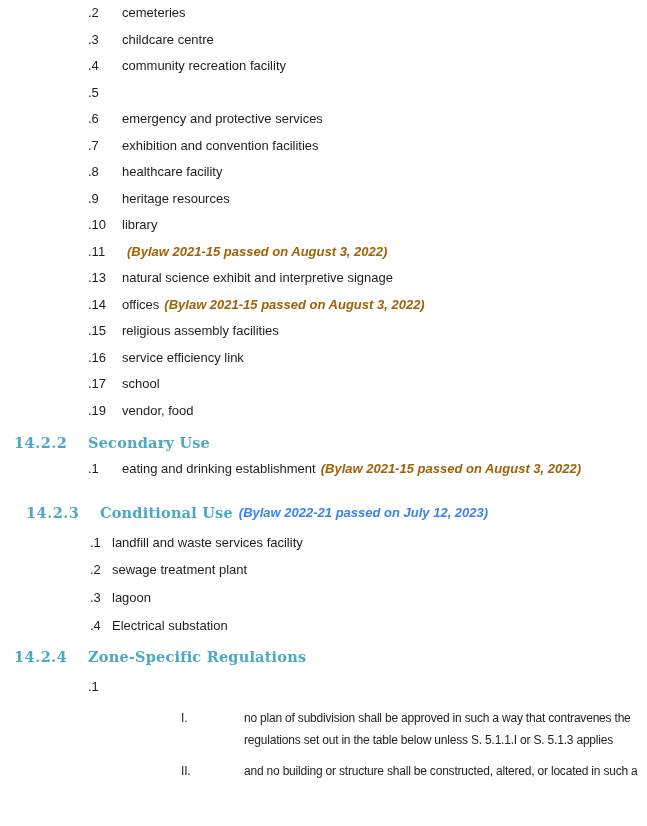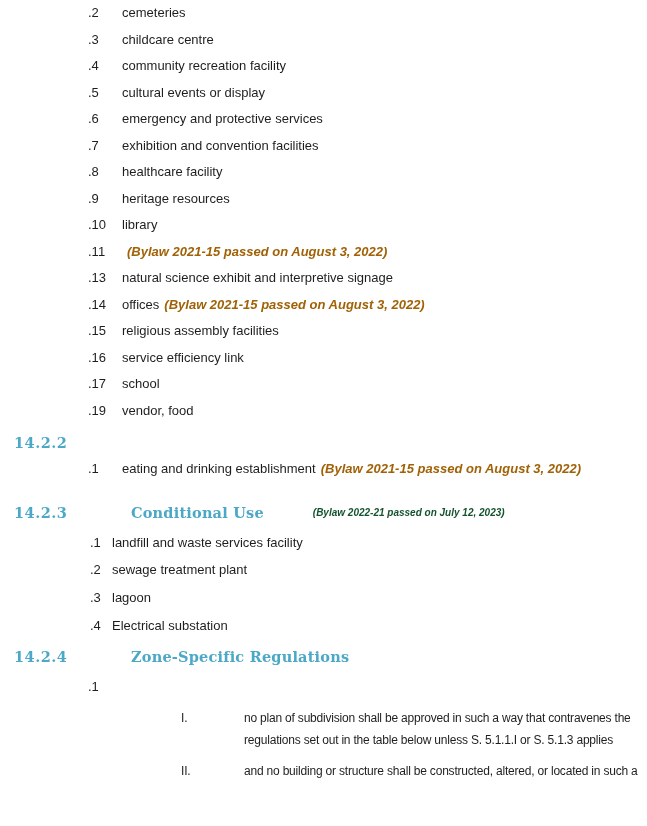--- a/index.html
+++ b/index.html
@@ -37,37 +37,36 @@
   .sec-head {
     display: flex;
     align-items: flex-end;
     font-family: "DejaVu Serif", serif;
     font-weight: bold;
     font-size: 14.5px;
     line-height: 18px;
     color: #4ba8c7;
     letter-spacing: 0.2px;
     white-space: nowrap;
-    gap: 43px;
   }
   .sec-head .sec-num { margin-left: 14px; width: 74px; flex: none; letter-spacing: 0.5px; }
   .sec-head .sec-bylaw {
     font-family: "Liberation Sans", sans-serif;
-    font-size: 10px;
+    font-size: 13px;
     letter-spacing: 0;
-    color: #14532d;
+    color: #3b82f6;
     font-weight: bold;
     font-style: italic;
   }
   .sec-head .sec-bylaw:not(:empty) { margin-left: 6px; }
 
   .head-secondary { margin-top: 6px; }
   .list-secondary { margin-top: 8px; }
 
-  .head-conditional { margin-top: 17px; }
+  .head-conditional { margin-top: 17px; padding-left: 12px; }
   .list-conditional { margin-top: 12px; }
   .list-conditional .row { height: 27.7px; }
   .list-conditional .row .num { margin-left: 90px; width: 22px; }
 
   .head-zone { margin-top: 4px; }
   .zone-intro { margin-top: 12px; height: 18px; }
 
   
   .roman {
     display: flex;
@@ -102,21 +101,20 @@
       </div>
 
       <div class="row">
         <span class="num">.4</span>
         <span class="label">community recreation facility</span>
         <span class="bylaw"></span>
       </div>
 
       <div class="row">
         <span class="num">.5</span>
-        <span class="label">cultural events or display</span>
         <span class="bylaw"></span>
       </div>
 
       <div class="row">
         <span class="num">.6</span>
         <span class="label">emergency and protective services</span>
         <span class="bylaw"></span>
       </div>
 
       <div class="row">
@@ -182,20 +180,21 @@
 
       <div class="row">
         <span class="num">.19</span>
         <span class="label">vendor, food</span>
         <span class="bylaw"></span>
       </div>
     </div>
 
   <div class="sec-head head-secondary">
     <span class="sec-num">14.2.2</span>
+    <span class="sec-title">Secondary Use</span>
   </div>
   <div class="list-secondary">
 
       <div class="row">
         <span class="num">.1</span>
         <span class="label">eating and drinking establishment</span>
         <span class="bylaw">(Bylaw 2021-15 passed on August 3, 2022)</span>
       </div>
     </div>
 

